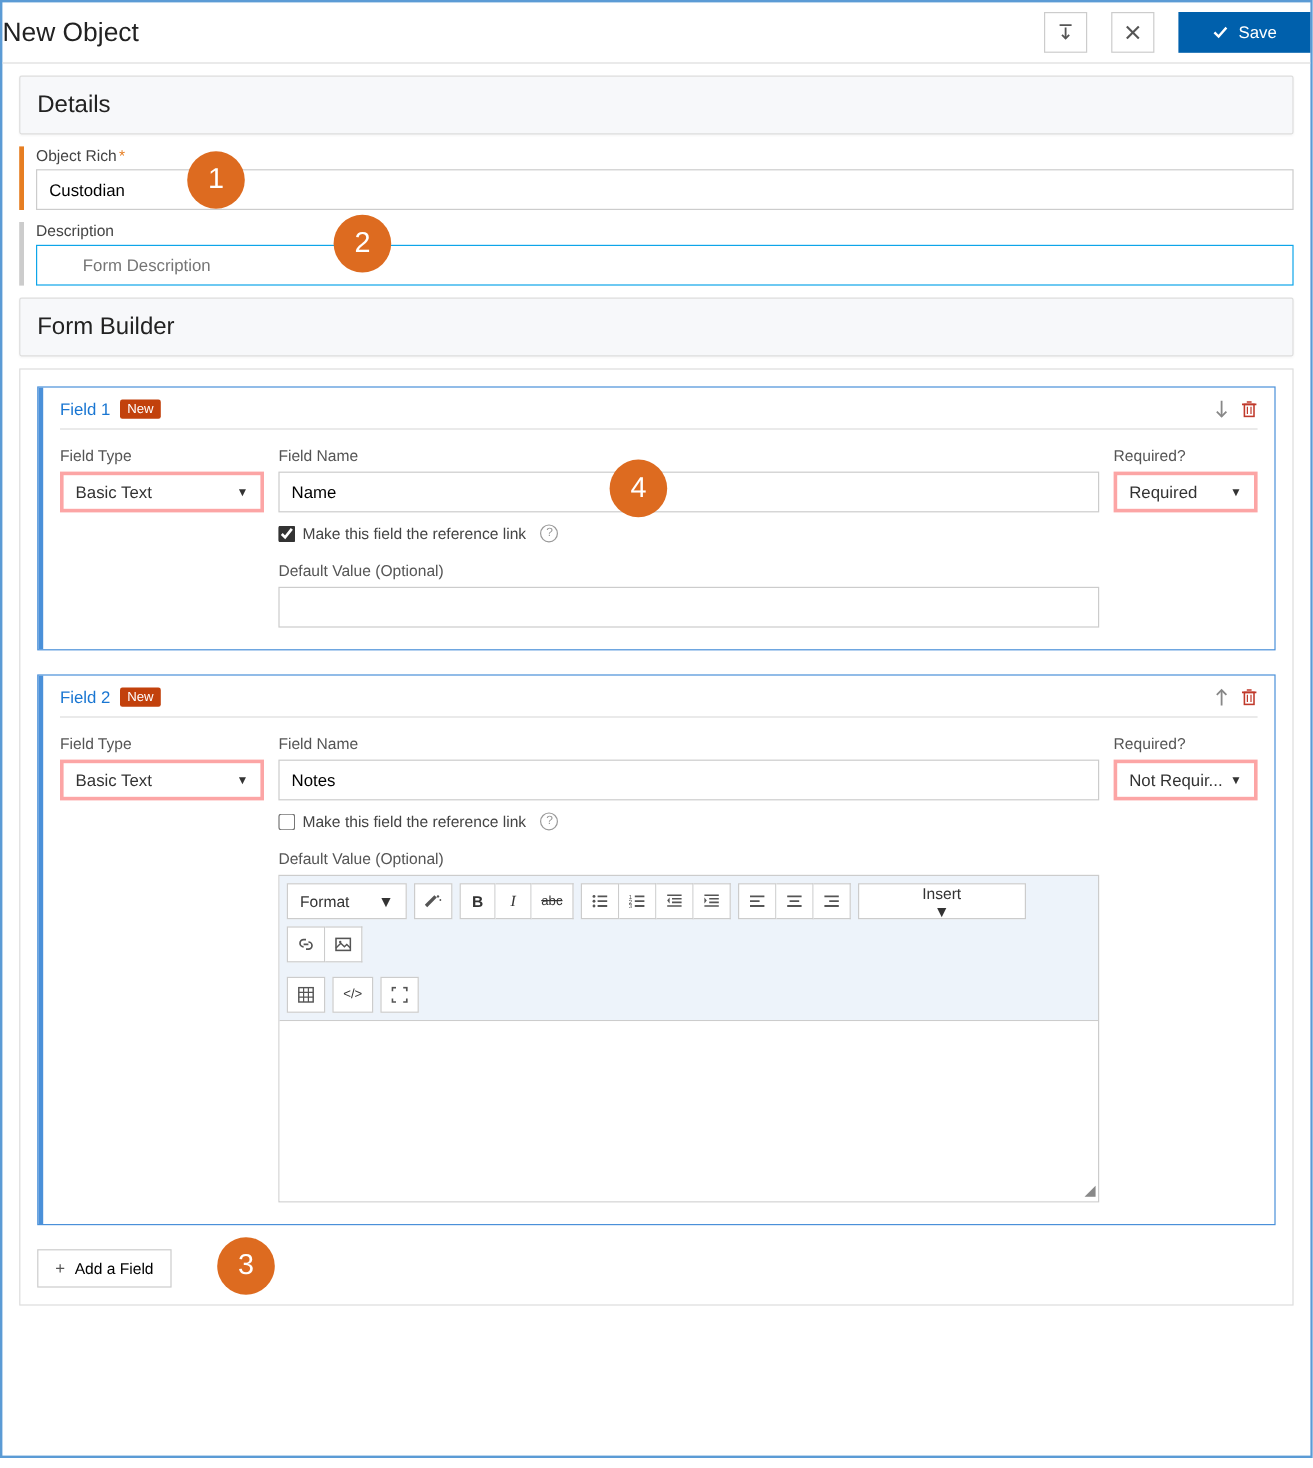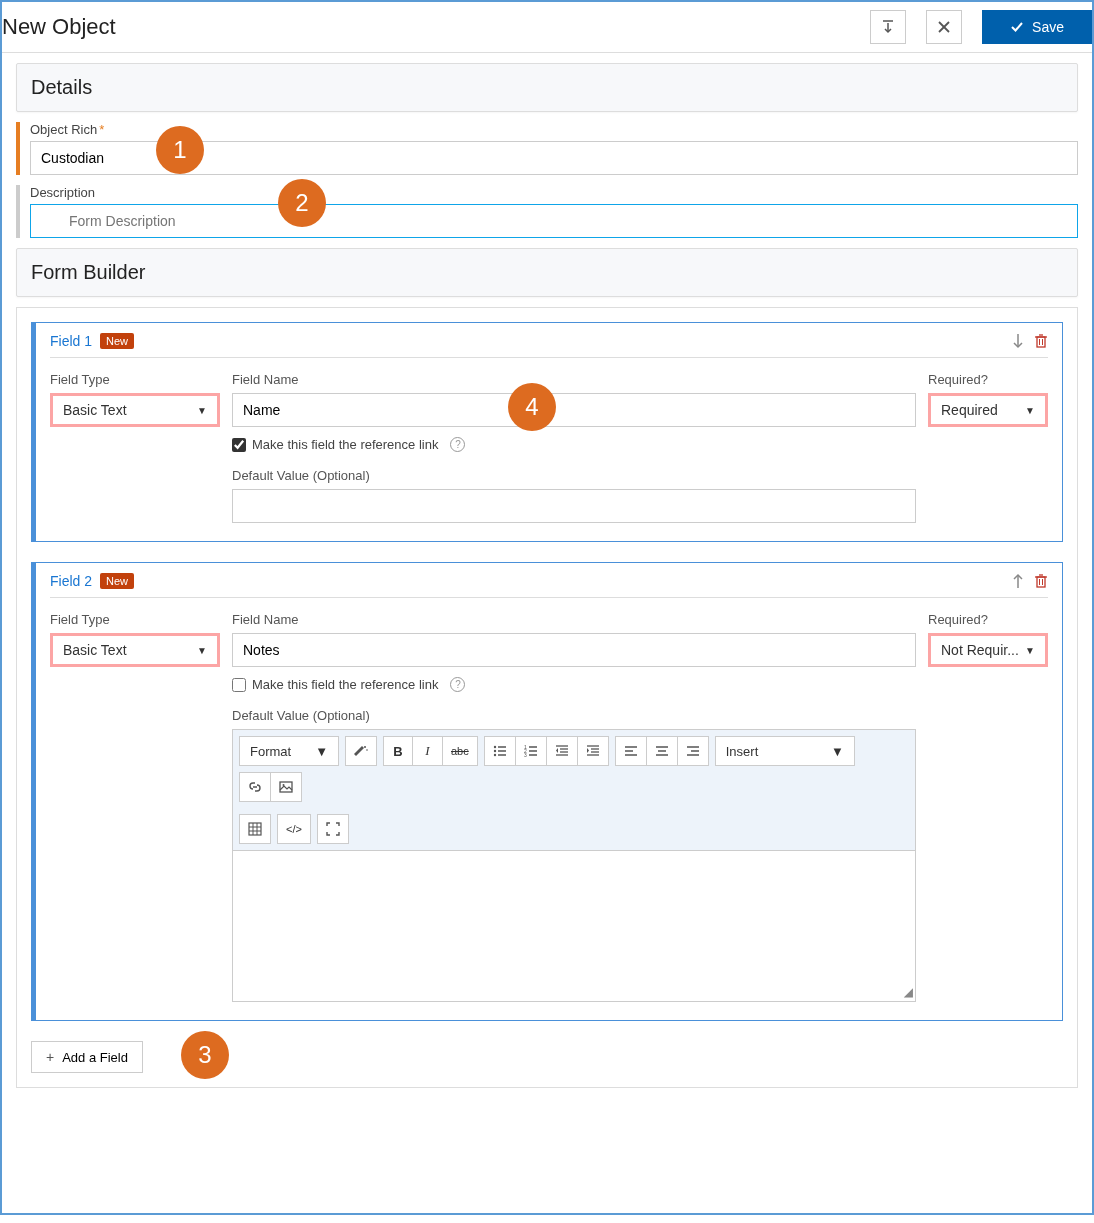--- a/index.html
+++ b/index.html
@@ -56,21 +56,21 @@
 .subsection-label { font-size: 13px; color: #555; margin-top: 16px; margin-bottom: 6px; }
 .plain-box { width: 100%; height: 34px; border: 1px solid #ccc; }
 
 .editor-wrap { border: 1px solid #ccc; }
 .editor-toolbar { background: #edf3fa; border-bottom: 1px solid #ccc; padding: 6px; display: flex; flex-wrap: wrap; gap: 6px; }
 .tb-group { display: flex; }
 .tb-btn { height: 30px; min-width: 30px; padding: 0 8px; border: 1px solid #ccc; background: #fff; display: inline-flex; align-items: center; justify-content: center; font-size: 13px; cursor: pointer; }
 .tb-btn + .tb-btn { border-left: none; }
 .tb-select { height: 30px; border: 1px solid #ccc; background: #fff; padding: 0 10px; display: inline-flex; align-items: center; justify-content: space-between; cursor: pointer; }
 .tb-select.w-format { width: 100px; }
-.tb-select.w-insert { width: 140px; }
+.tb-select.w-insert { width: 140px; flex-direction: column; }
 .editor-body { min-height: 150px; background: #fff; position: relative; }
 .resize-handle { position: absolute; right: 2px; bottom: 2px; font-size: 12px; color: #888; }
 
 .add-field-btn { border: 1px solid #ccc; background: #fff; padding: 7px 14px; display: inline-flex; align-items: center; gap: 8px; cursor: pointer; font-size: 13px; }
 
 svg { display: block; }
 </style>
 </head>
 <body>
 

